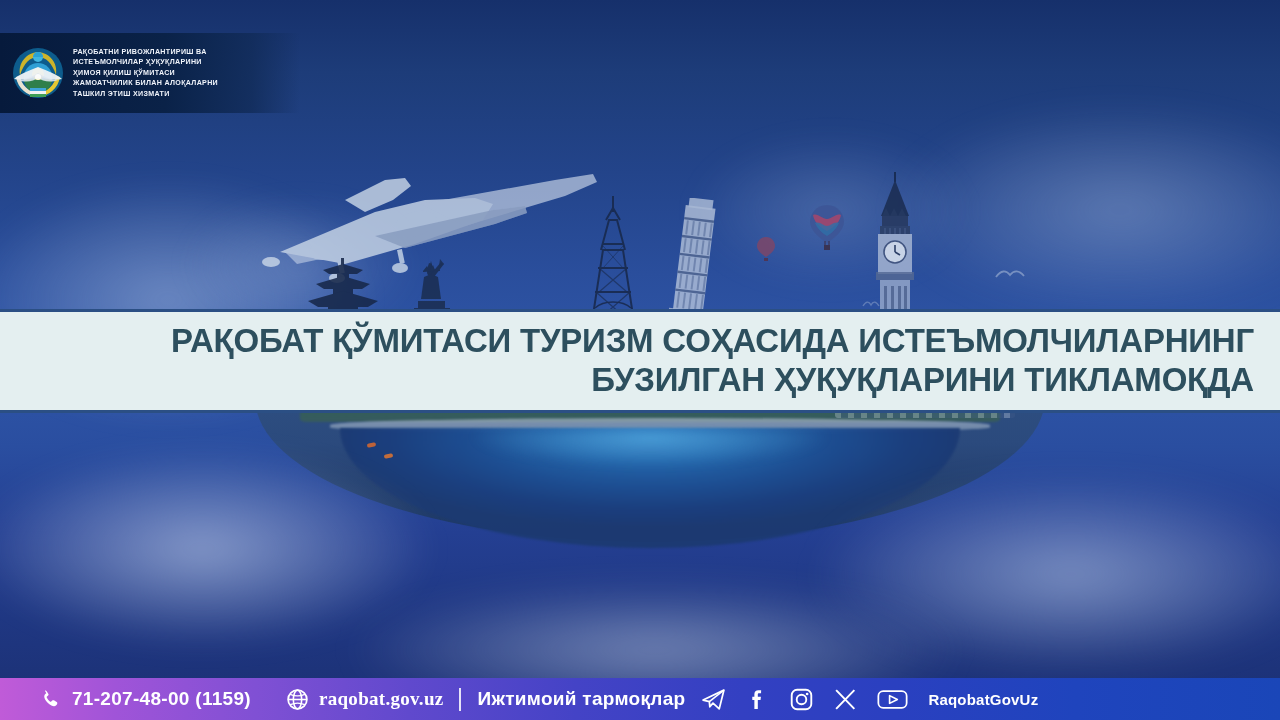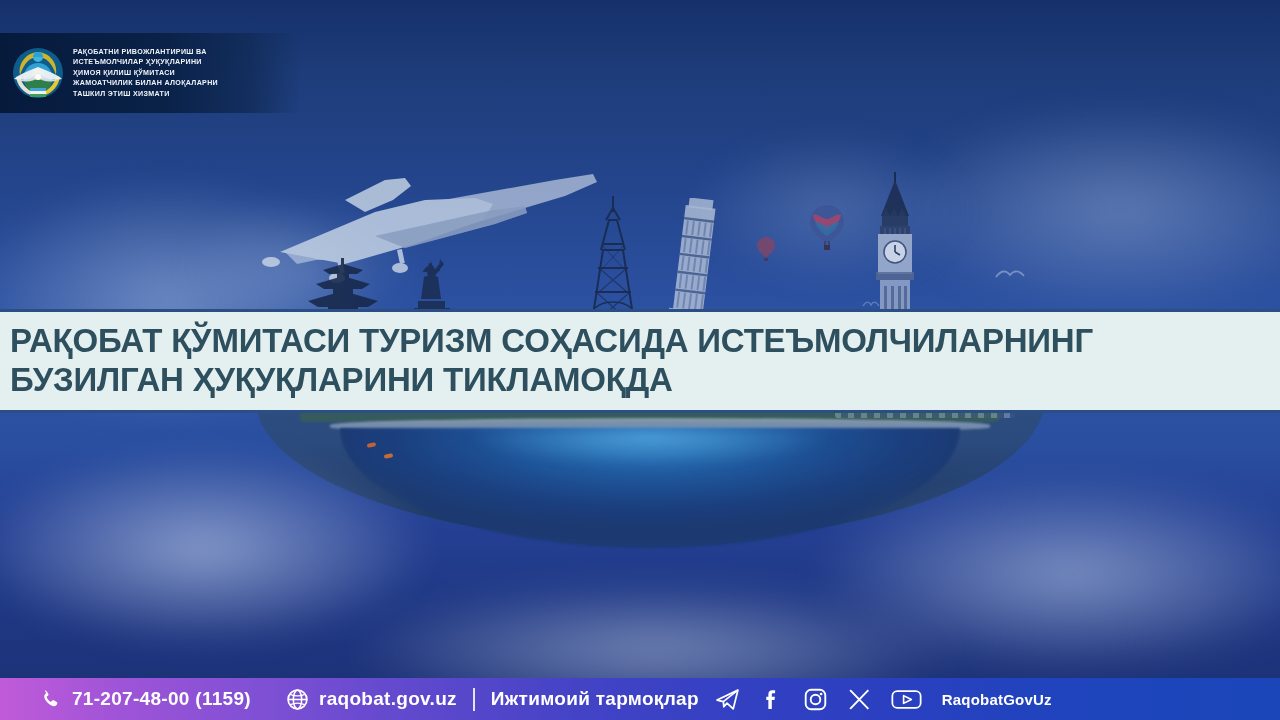--- a/index.html
+++ b/index.html
@@ -86,21 +86,21 @@
     display:flex;align-items:center;gap:9px;padding-left:12px;box-sizing:border-box;}
   .emblem{width:52px;height:52px;flex:0 0 52px;border-radius:50%;position:relative;}
   .logotext{font-size:7.1px;line-height:1.48;font-weight:bold;color:#f0f4fb;
     letter-spacing:.32px;text-transform:uppercase;white-space:pre-line;}
 
   
   .banner{position:absolute;left:0;top:309px;width:1280px;height:104px;
     background:#e4eff0;border-top:3px solid #2b4f84;border-bottom:3px solid #2b4f84;
     display:flex;align-items:center;justify-content:center;box-sizing:border-box;}
   .banner h1{margin:0;color:#2d4f5e;font-size:33px;line-height:1.18;font-weight:bold;
-    text-align:left;letter-spacing:-.2px;padding:0 10px;}
+    text-align:right;letter-spacing:-.2px;padding:0 26px;}
 
   
   .footer{position:absolute;left:0;bottom:0;width:1280px;height:42px;
     background:linear-gradient(90deg,#c05bd8 0%,#a054d8 9%,#8050d4 20%,#6049cd 32%,
                #4443c6 45%,#3340c2 58%,#2a40c0 70%,#1f44bd 84%,#1a46b8 100%);
     display:flex;align-items:center;color:#fff;}
   .fitem{display:flex;align-items:center;gap:9px;}
   .ftext{font-size:19px;font-weight:bold;letter-spacing:.3px;white-space:nowrap;}
   .fdiv{width:2px;height:23px;background:rgba(255,255,255,.85);margin:0 16px;}
   .socials{display:flex;align-items:center;gap:19px;margin-left:16px;}
@@ -319,21 +319,21 @@
 
   <div class="footer">
 
     <div class="fitem" style="margin-left:38px;">
       <svg class="sico" viewBox="0 0 24 24">
         <path d="M6.6 3.5c.6-.3 1.3-.1 1.7.5l1.7 2.6c.3.5.2 1.2-.3 1.6l-1.1.9c-.3.2-.4.6-.2 1 .6 1.3 1.8 2.9 3.3 4 .3.2.7.2 1-.1l1-1c.4-.4 1.1-.5 1.6-.2l2.6 1.7c.6.4.8 1.1.5 1.7-.5 1.1-1.6 2.1-2.9 2.2-1.2.1-3.3-.5-6-3.1-2.7-2.6-3.5-4.8-3.5-6.1 0-1.4.9-2.6 2-3.2z" fill="#fff"></path>
       </svg>
       <span class="ftext">71-207-48-00  (1159)</span>
     </div>
 
-    <div class="fitem" style="margin-left:34px;">
+    <div class="fitem" style="margin-left:34px;font-family:Liberation Serif, serif;">
       <svg class="sico" viewBox="0 0 24 24">
         <circle cx="12" cy="12" r="9" fill="none" stroke="#fff" stroke-width="1.7"></circle>
         <ellipse cx="12" cy="12" rx="4" ry="9" fill="none" stroke="#fff" stroke-width="1.5"></ellipse>
         <line x1="3" y1="12" x2="21" y2="12" stroke="#fff" stroke-width="1.5"></line>
         <path d="M5 7 Q12 10 19 7" fill="none" stroke="#fff" stroke-width="1.3"></path>
         <path d="M5 17 Q12 14 19 17" fill="none" stroke="#fff" stroke-width="1.3"></path>
       </svg>
       <span class="ftext">raqobat.gov.uz</span>
     </div>
 

